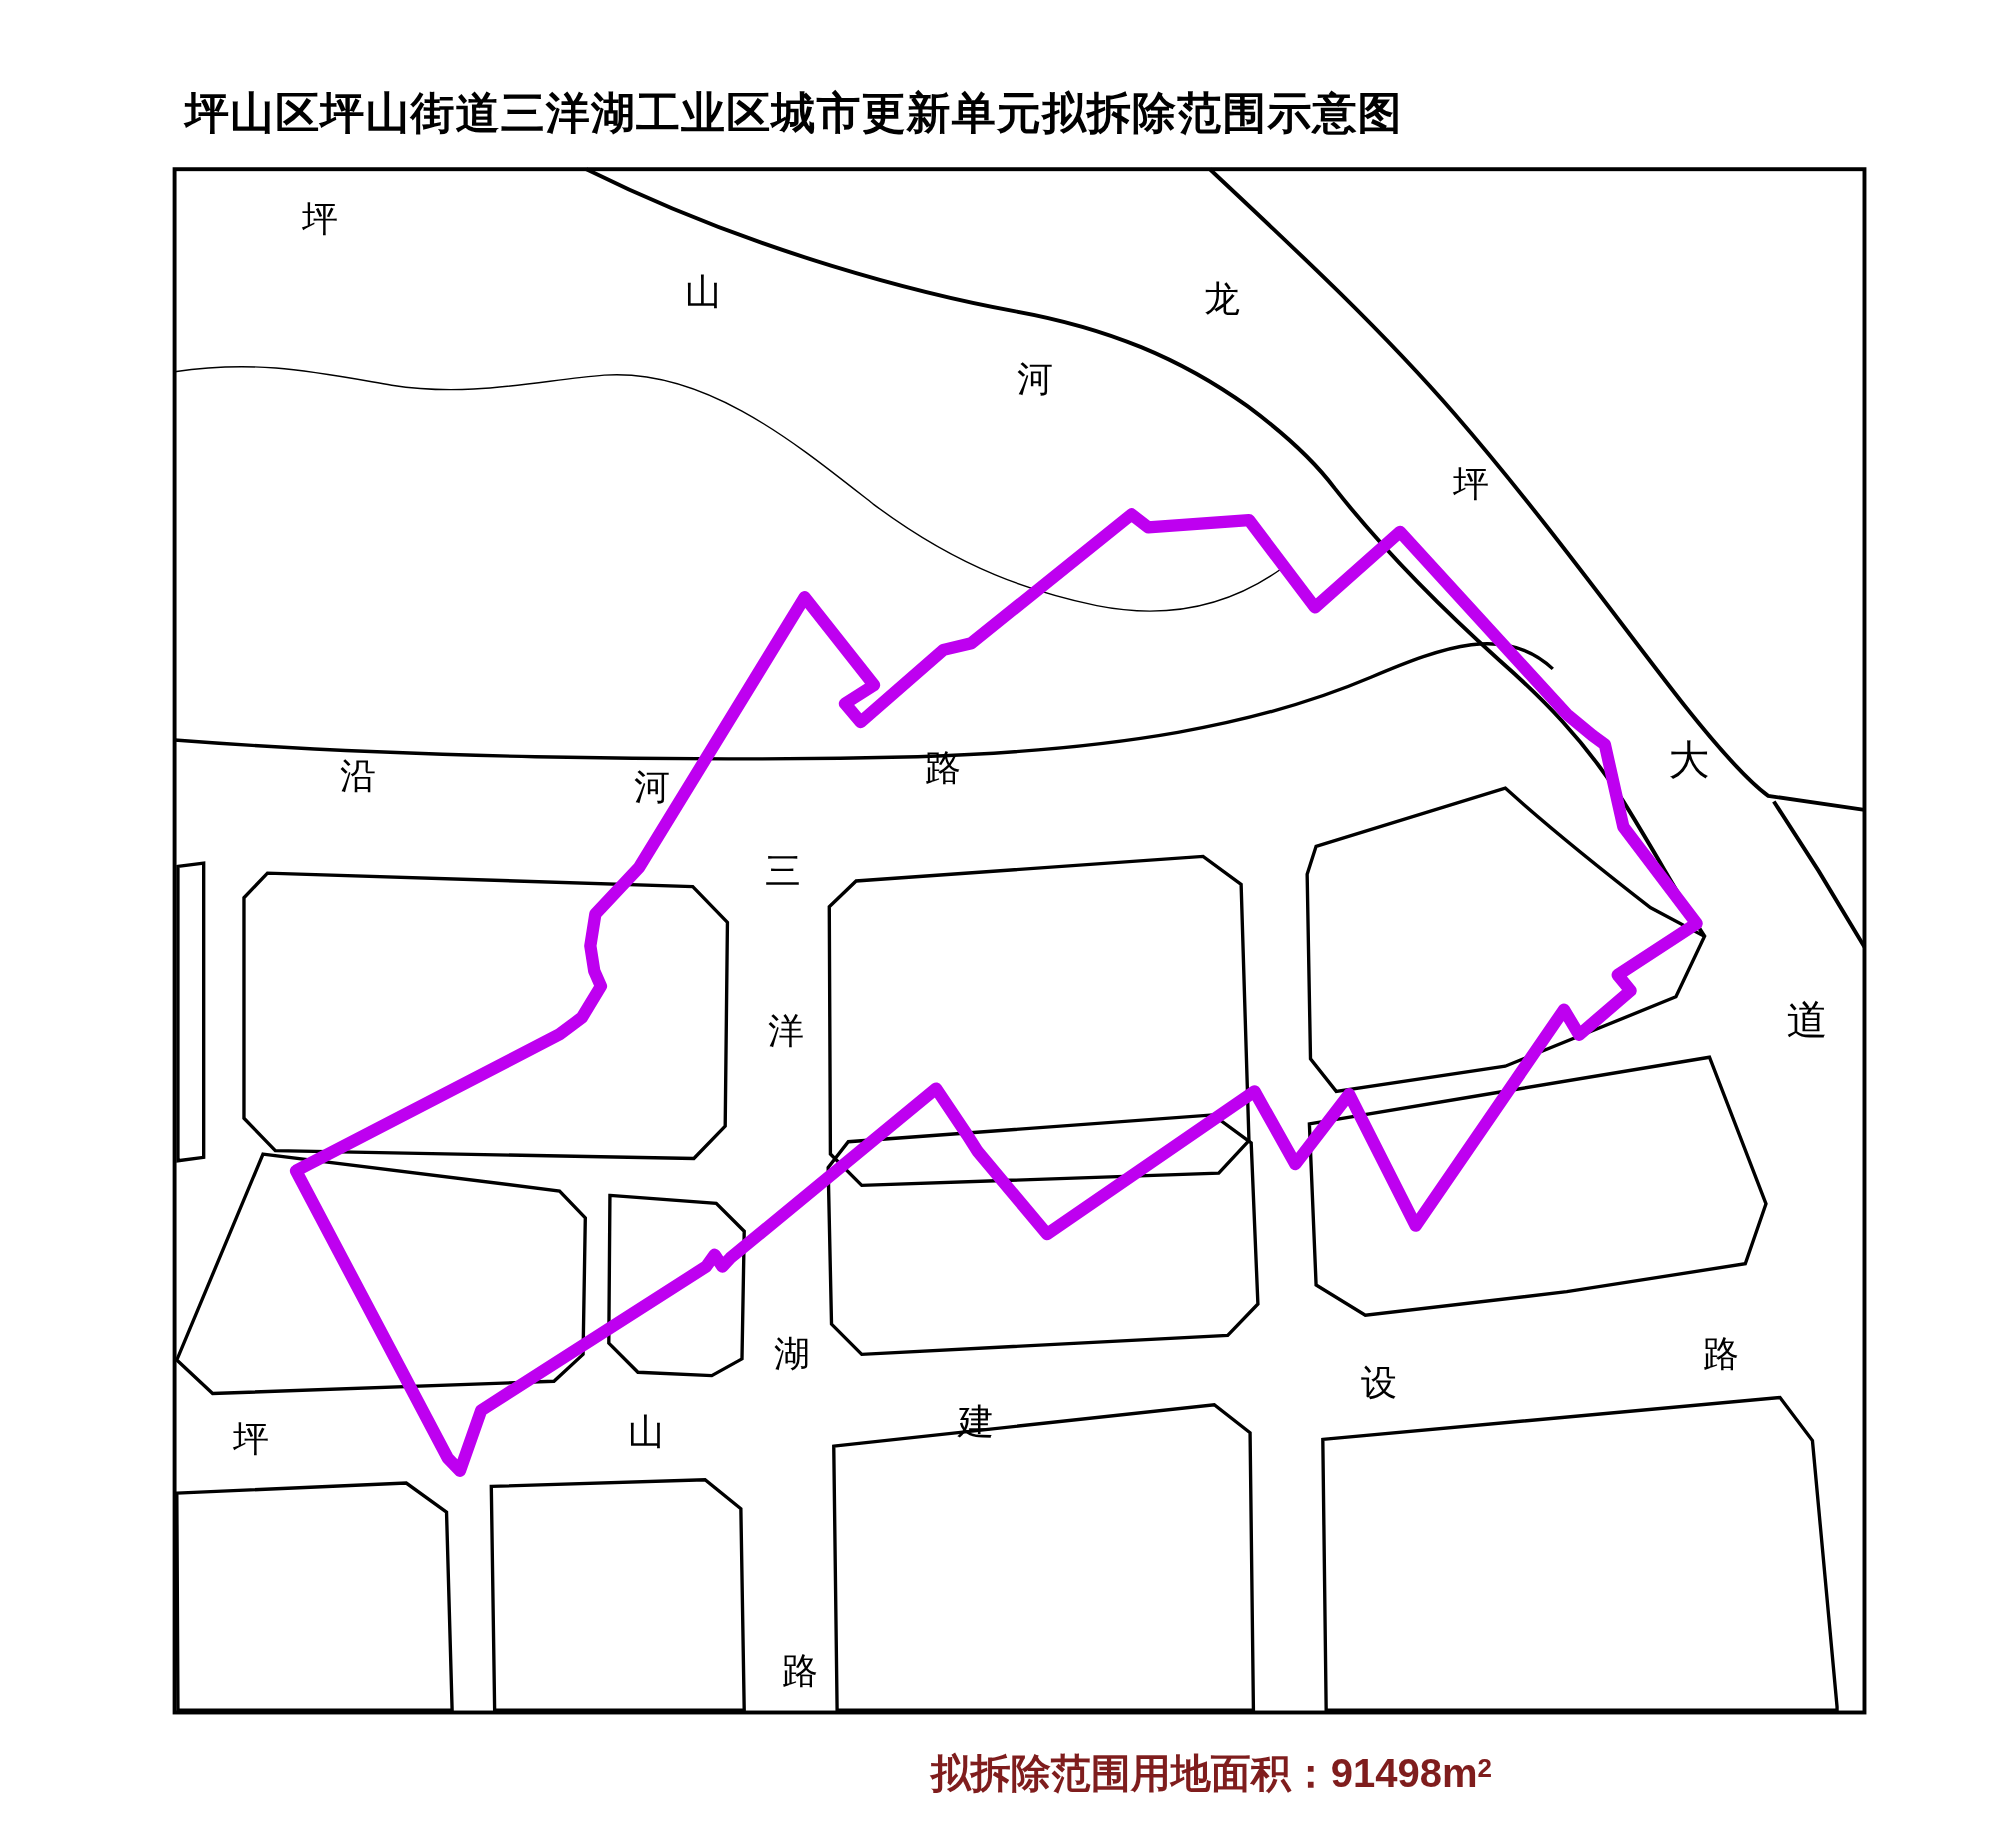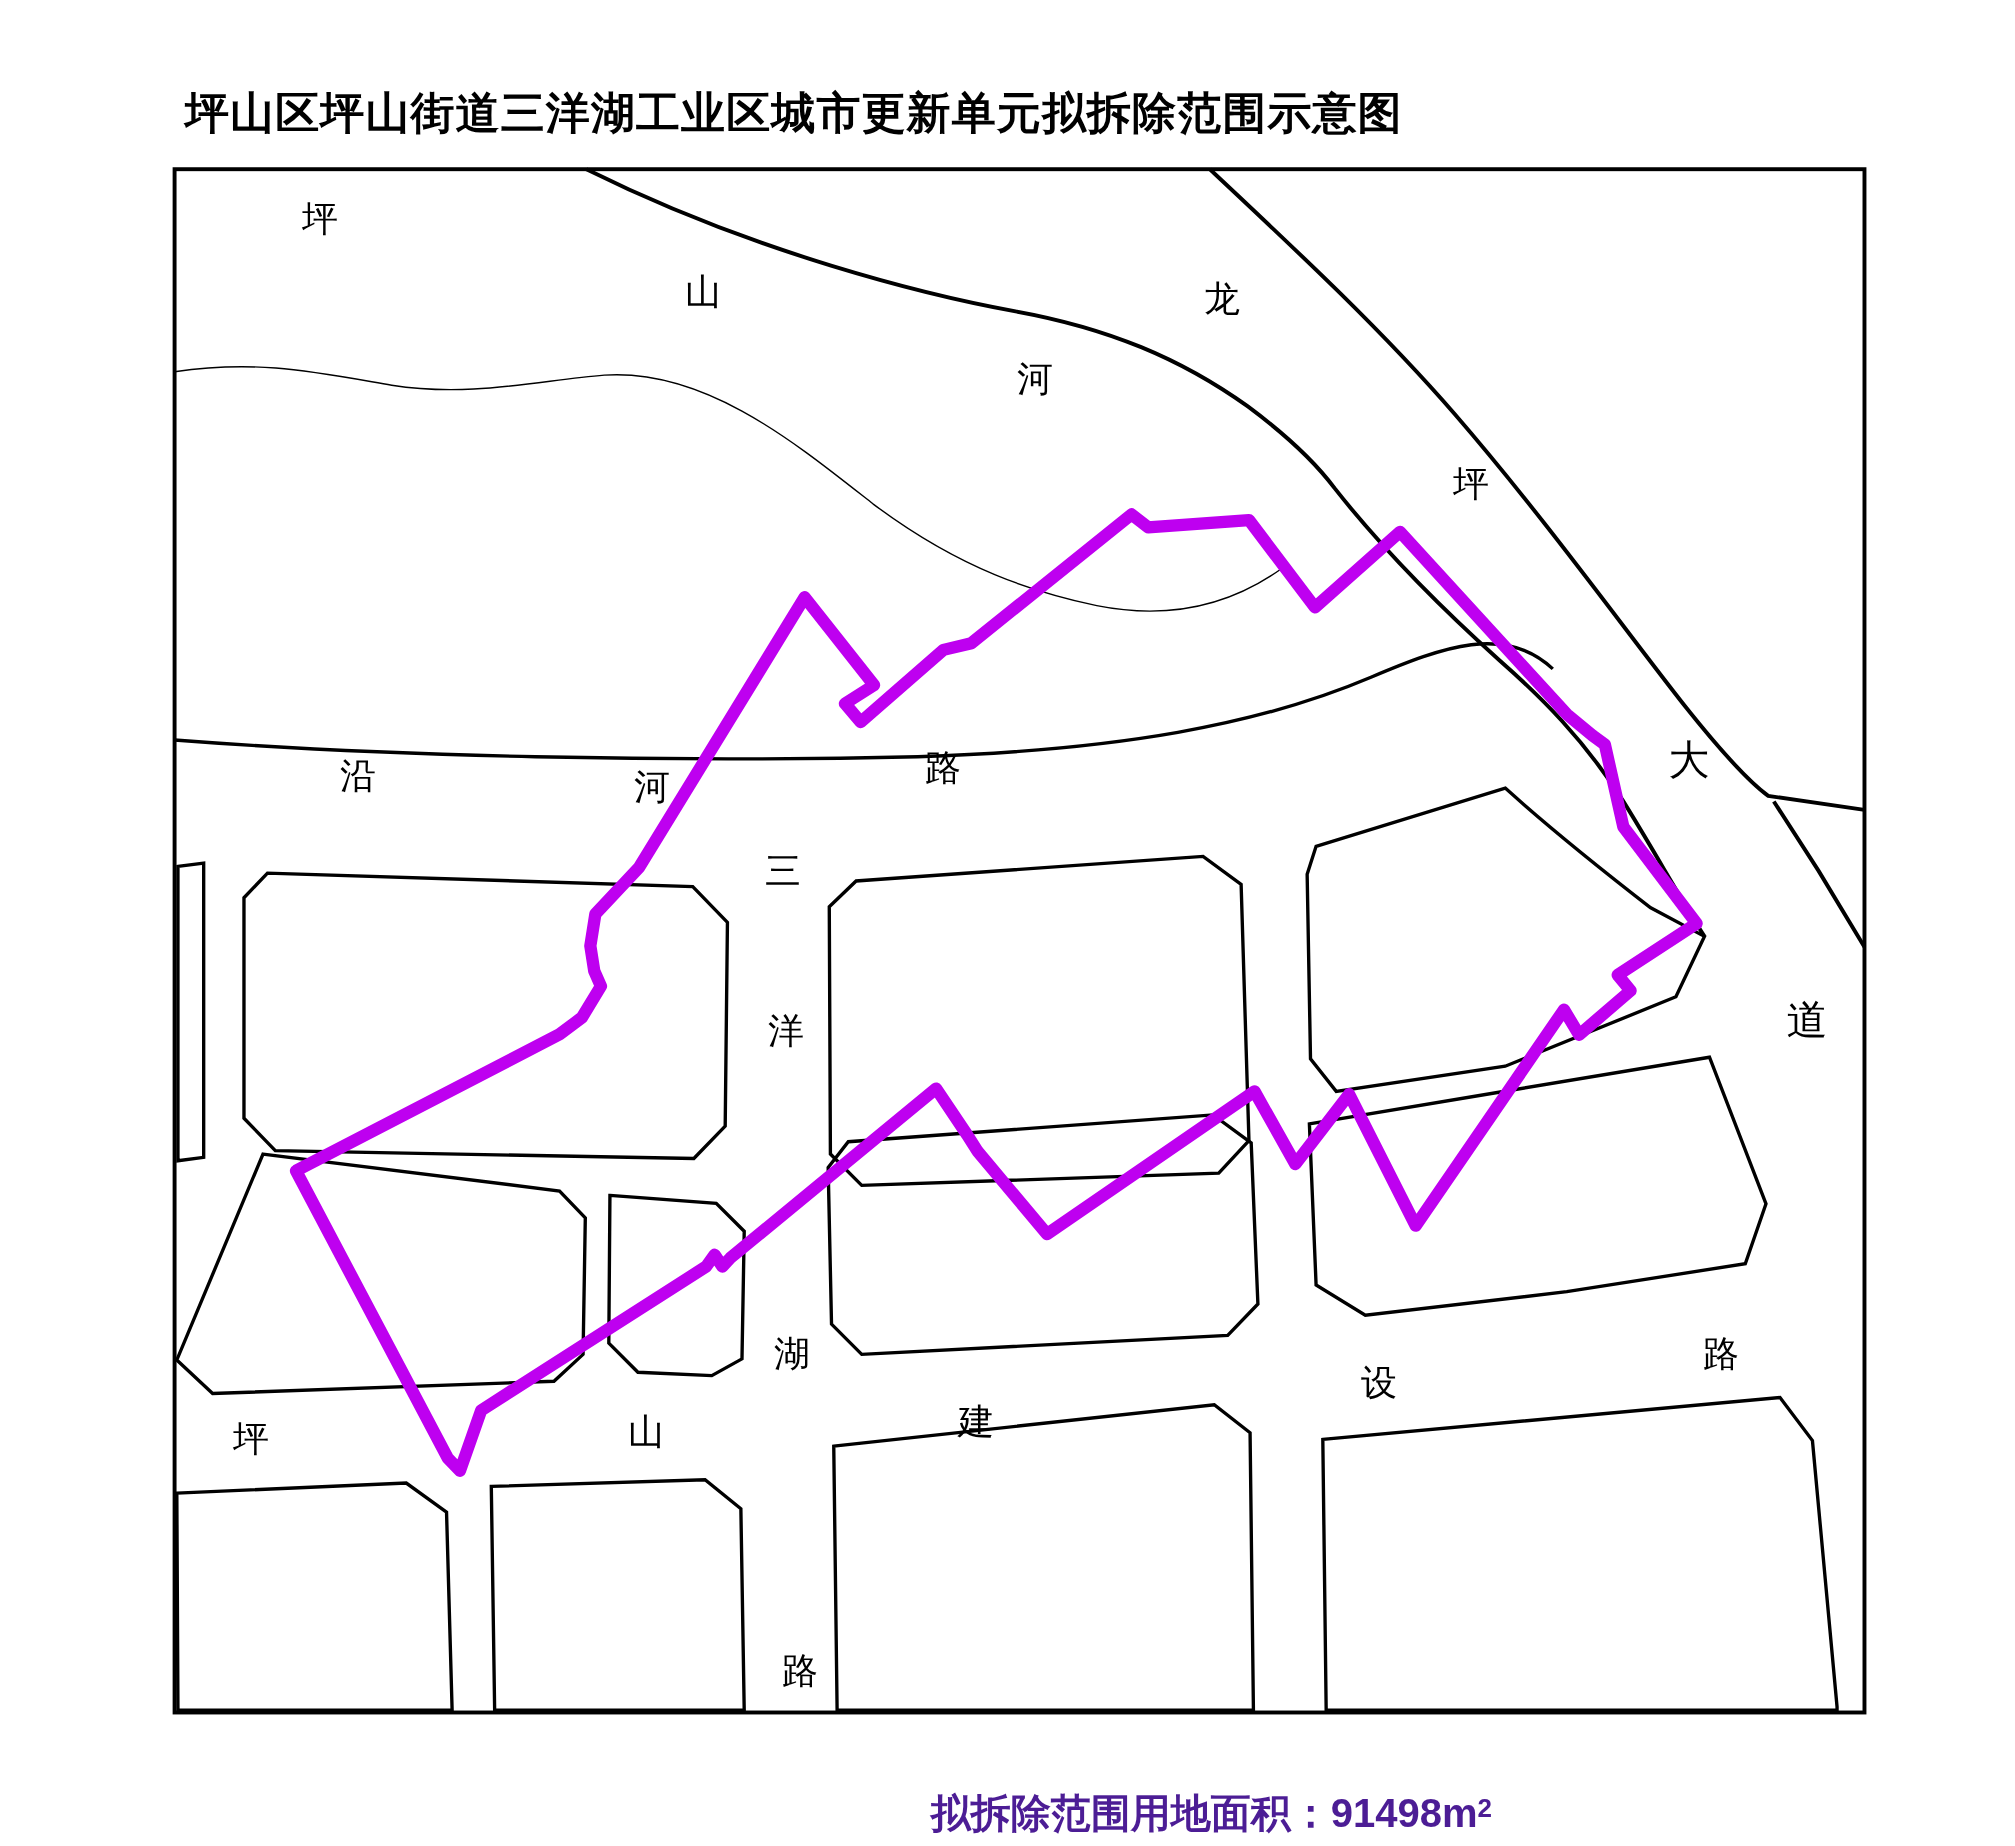--- a/index.html
+++ b/index.html
@@ -9,21 +9,21 @@
   }
   .stage{position:absolute;left:0;top:0;width:1643px;height:1847px;}
   svg{position:absolute;left:0;top:0;}
   .title{
     position:absolute;left:185px;top:84px;
     font-size:44px;font-weight:bold;color:#000;
     letter-spacing:1.1px;white-space:nowrap;
   }
   .area-note{
     position:absolute;right:151px;top:1746px;
-    font-size:40px;font-weight:bold;color:#4c1d95;white-space:nowrap;margin-top:40px;
+    font-size:40px;font-weight:bold;color:#7f1d1d;white-space:nowrap;
   }
   .area-note .unit-exp{font-size:26px;vertical-align:10px;}
   .map-label{
     position:absolute;transform:translate(-50%,-50%);
     font-size:36px;color:#000;font-weight:500;line-height:1;
     white-space:nowrap;
   }
 </style>
 </head>
 <body>

